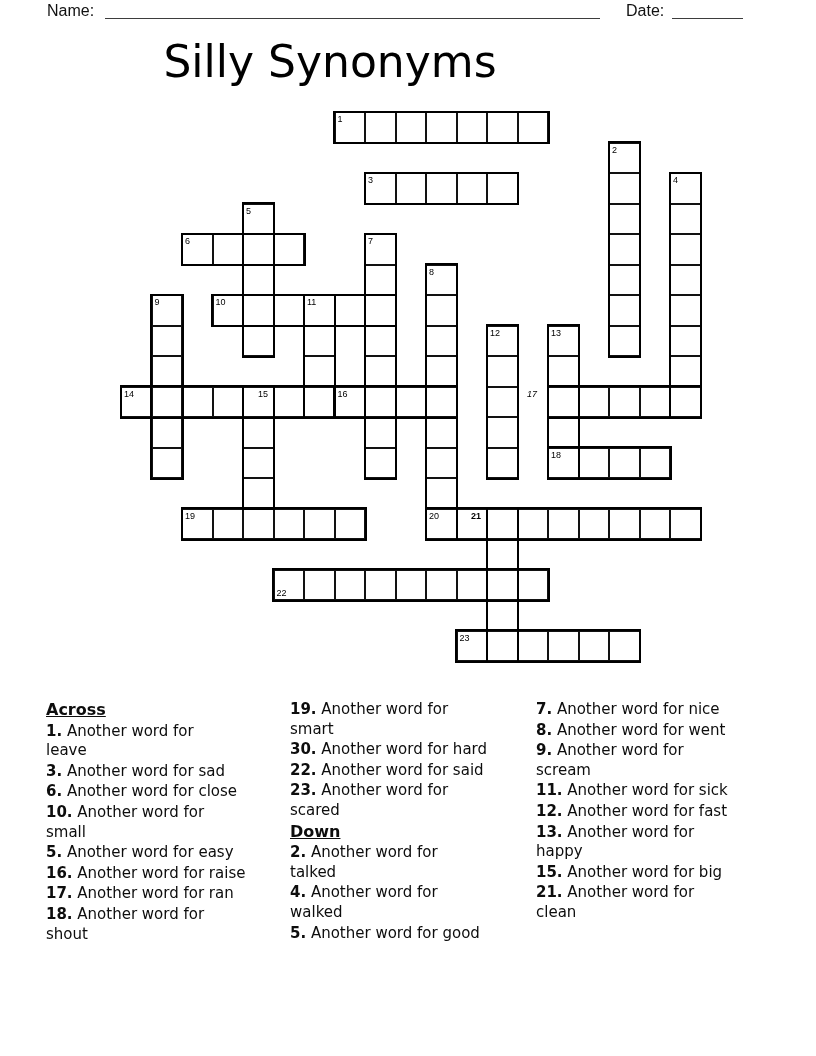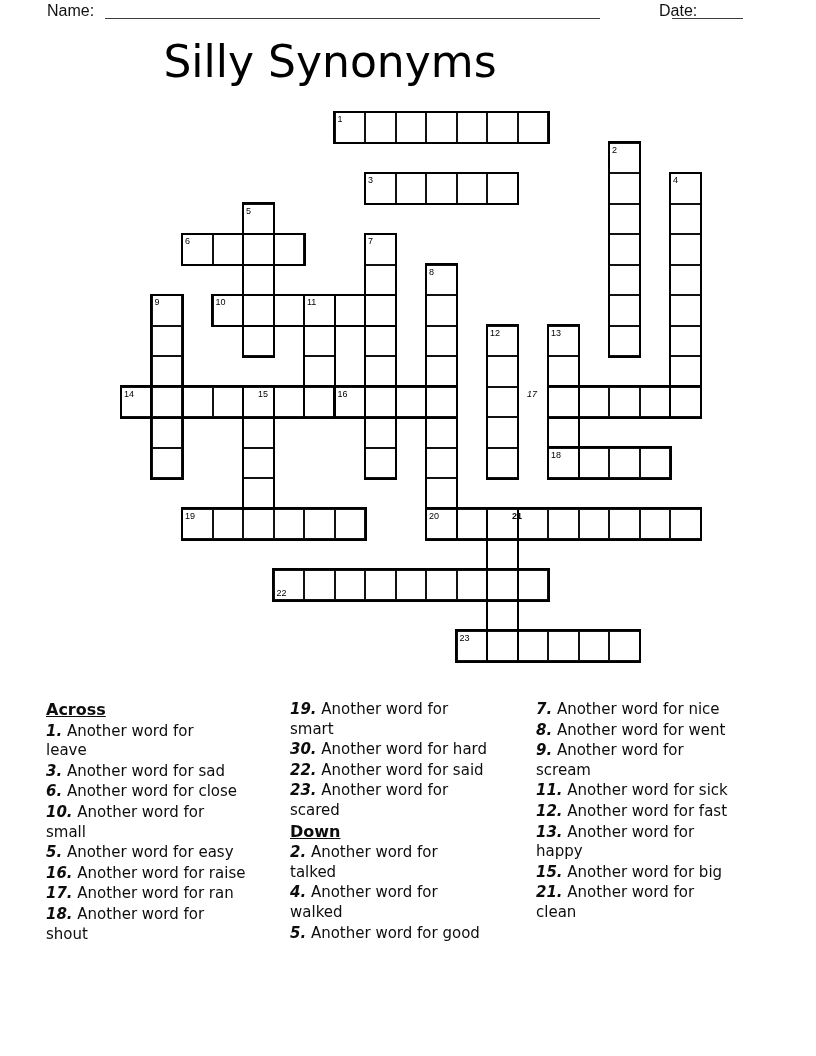--- a/index.html
+++ b/index.html
@@ -15,21 +15,21 @@
 
   
   .hdr-label {
     position: absolute;
     font-family: "Liberation Sans", sans-serif;
     font-size: 16px;
     color: #111;
     top: 2px;
   }
   .name-label { left: 47px; }
-  .date-label { left: 626px; margin-left: 33px; }
+  .date-label { left: 626px; }
   .fill-line {
     position: absolute;
     top: 0;
     height: 18px;
     border-bottom: 1.5px solid #3d3d3d;
   }
   .name-line { left: 105px; width: 495px; }
   .date-line { left: 672px; width: 71px; }
 
   
@@ -82,21 +82,21 @@
   .clue-col-1 { left: 46px;  width: 240px; }
   .clue-col-2 { left: 290px; width: 248px; }
   .clue-col-3 { left: 536px; width: 262px; }
   .clue-heading {
     font-size: 16px;
     font-weight: bold;
     text-decoration: underline;
     margin-bottom: 2px;
   }
   .clue { margin-bottom: 1px; }
-  .clue b { font-weight: bold; font-style: italic; }
+  .clue b { font-weight: bold; }
 </style>
 </head>
 <body>
 
 <div class="page">
 
   <div>
     <span class="hdr-label name-label">Name:</span>
     <div class="fill-line name-line"></div>
     <span class="hdr-label date-label">Date:</span>
@@ -280,21 +280,21 @@
       <div class="cell-num" style="left: 304px; top: 295px;">11</div>
       <div class="cell-num" style="left: 487px; top: 325.5px;">12</div>
       <div class="cell-num" style="left: 548px; top: 325.5px;">13</div>
       <div class="cell-num" style="left: 121px; top: 386.5px;">14</div>
       <div class="cell-num" style="left: 243px; top: 386.5px; padding-left: 15px;">15</div>
       <div class="cell-num" style="left: 334.5px; top: 386.5px;">16</div>
       <div class="cell-num" style="left: 524px; top: 386.5px; font-style: italic;">17</div>
       <div class="cell-num" style="left: 548px; top: 447.5px;">18</div>
       <div class="cell-num" style="left: 182px; top: 508.5px;">19</div>
       <div class="cell-num" style="left: 426px; top: 508.5px;">20</div>
-      <div class="cell-num" style="left: 509px; top: 508.5px; font-weight: bold;">21</div>
+      <div class="cell-num" style="left: 468px; top: 508.5px; font-weight: bold;">21</div>
       <div class="cell-num" style="left: 273.5px; top: 569.5px; margin-top: 16px;">22</div>
       <div class="cell-num" style="left: 456.5px; top: 630.5px;">23</div>
     </div>
 
   <div class="clue-col clue-col-1">
       <div class="clue-heading">Across</div>
       <div class="clue"><b>1.</b> Another word for<br>leave</div>
       <div class="clue"><b>3.</b> Another word for sad</div>
       <div class="clue"><b>6.</b> Another word for close</div>
       <div class="clue"><b>10.</b> Another word for<br>small</div>

